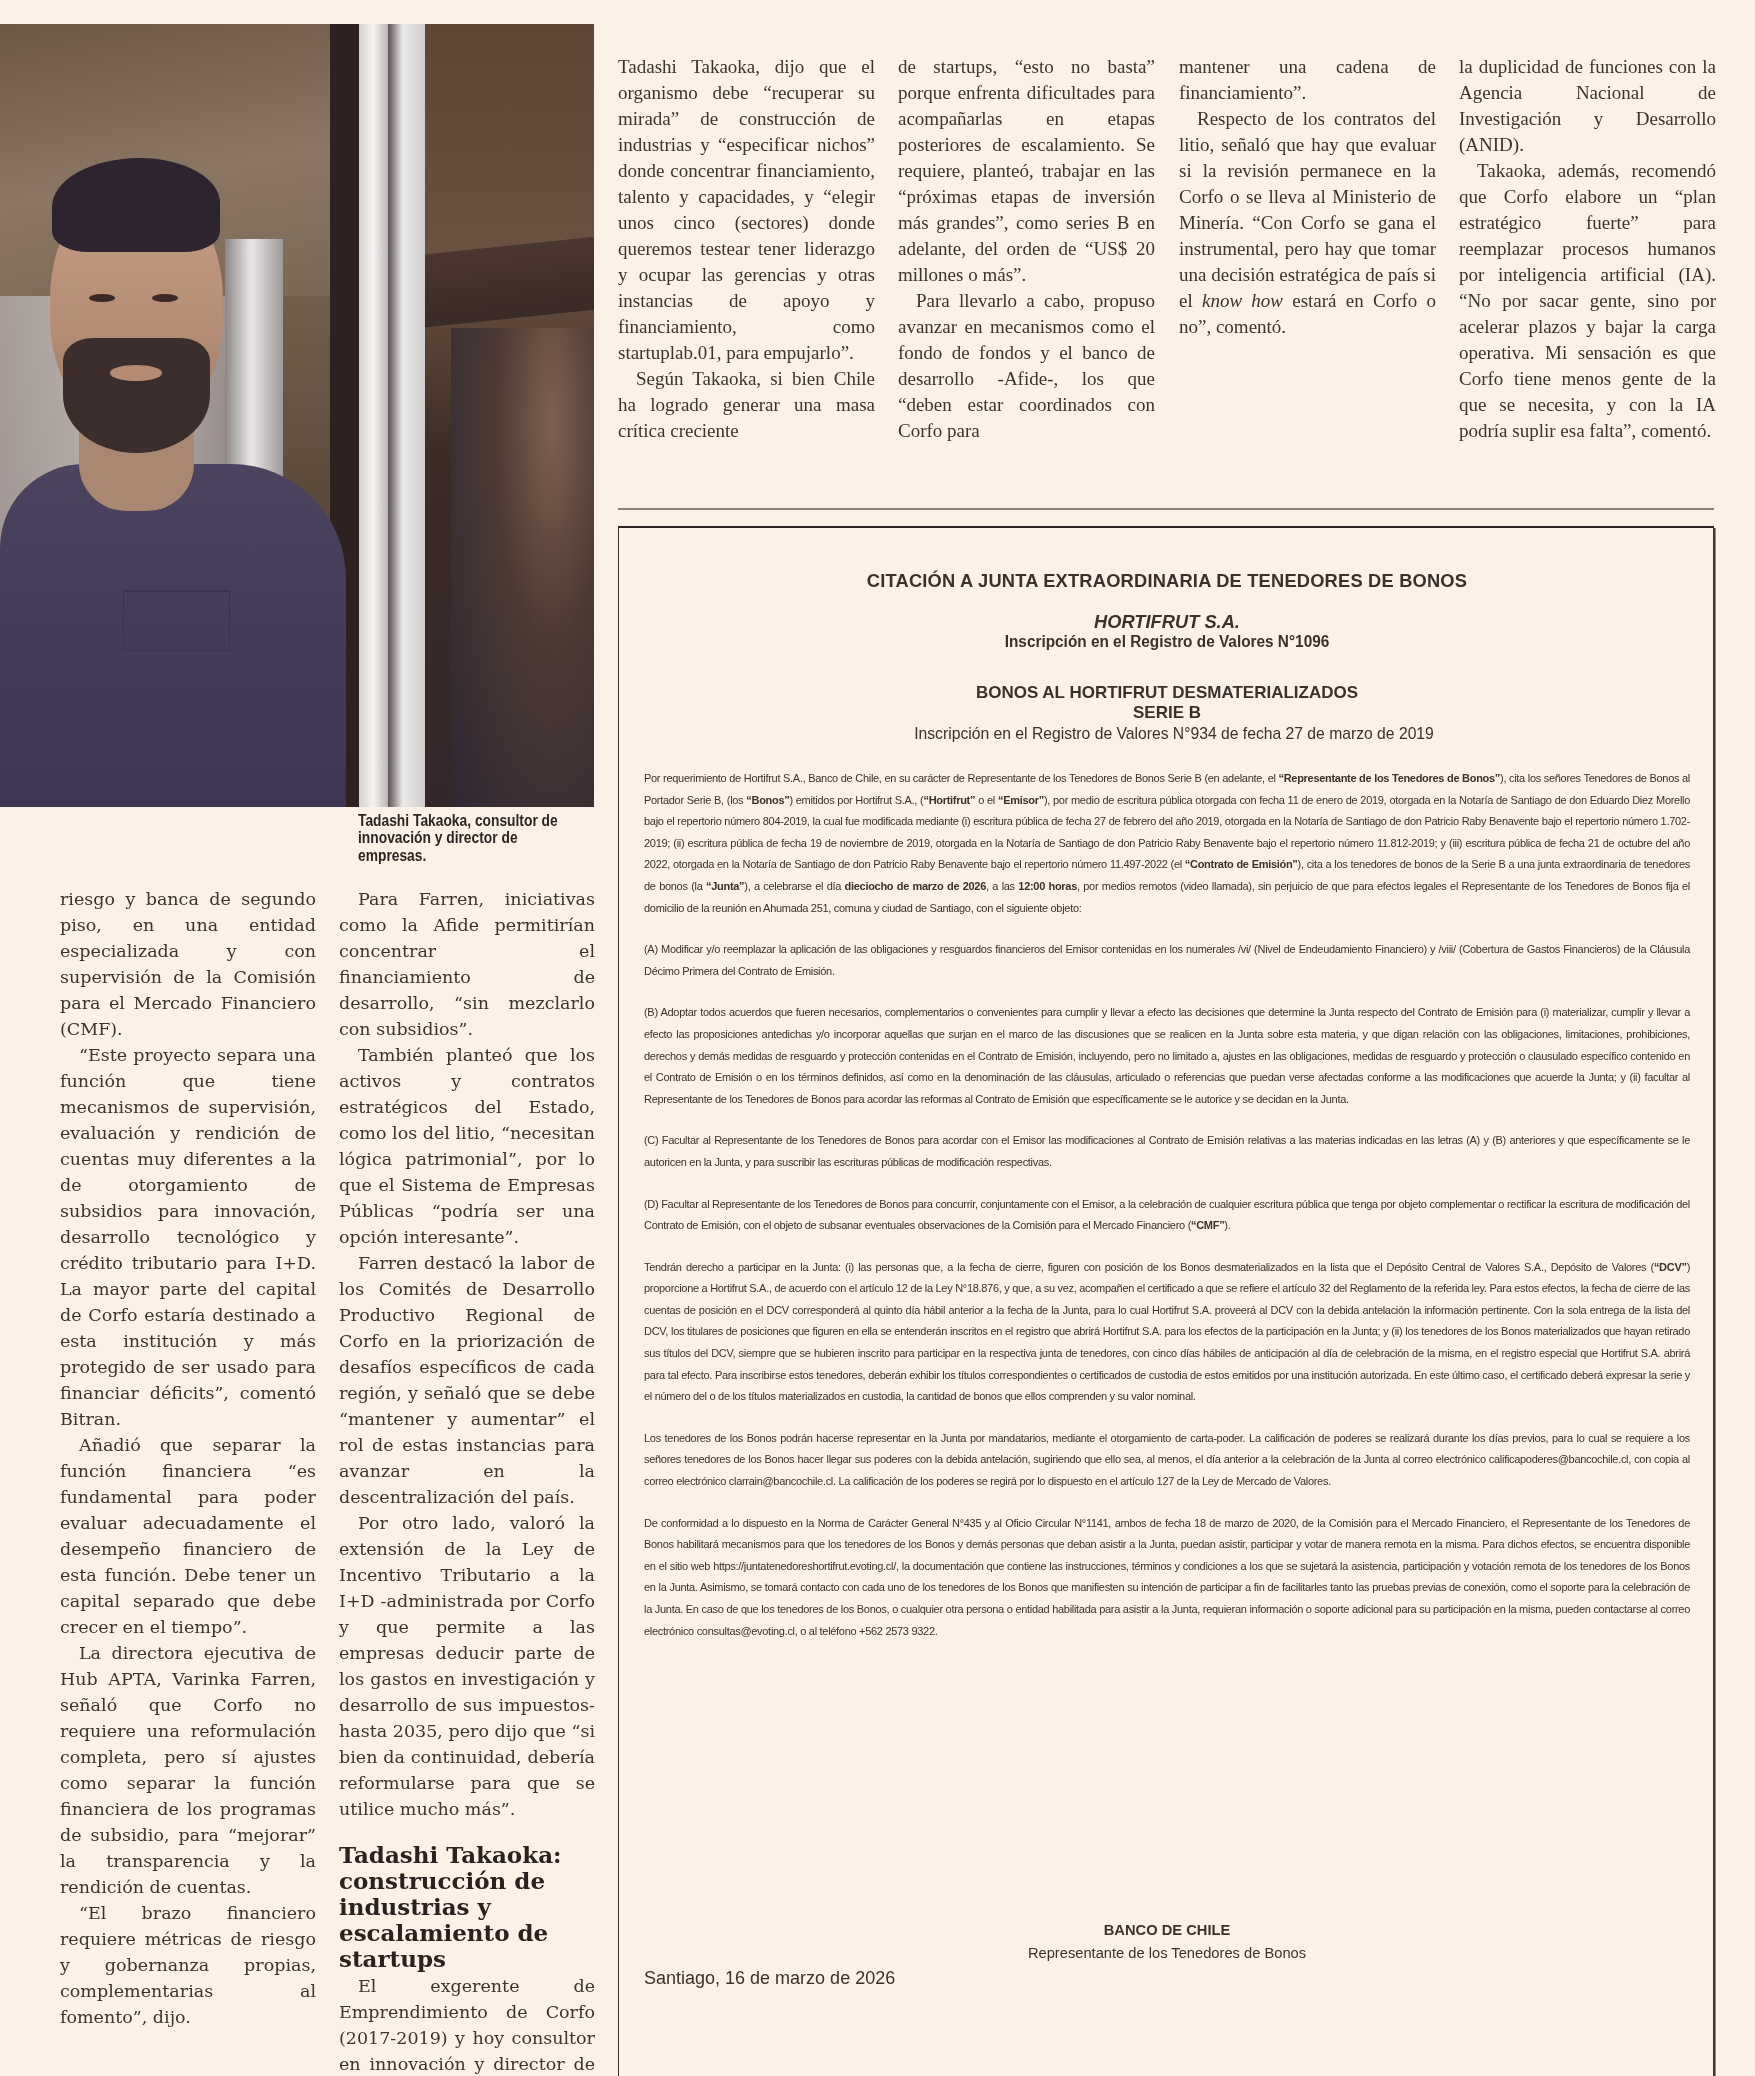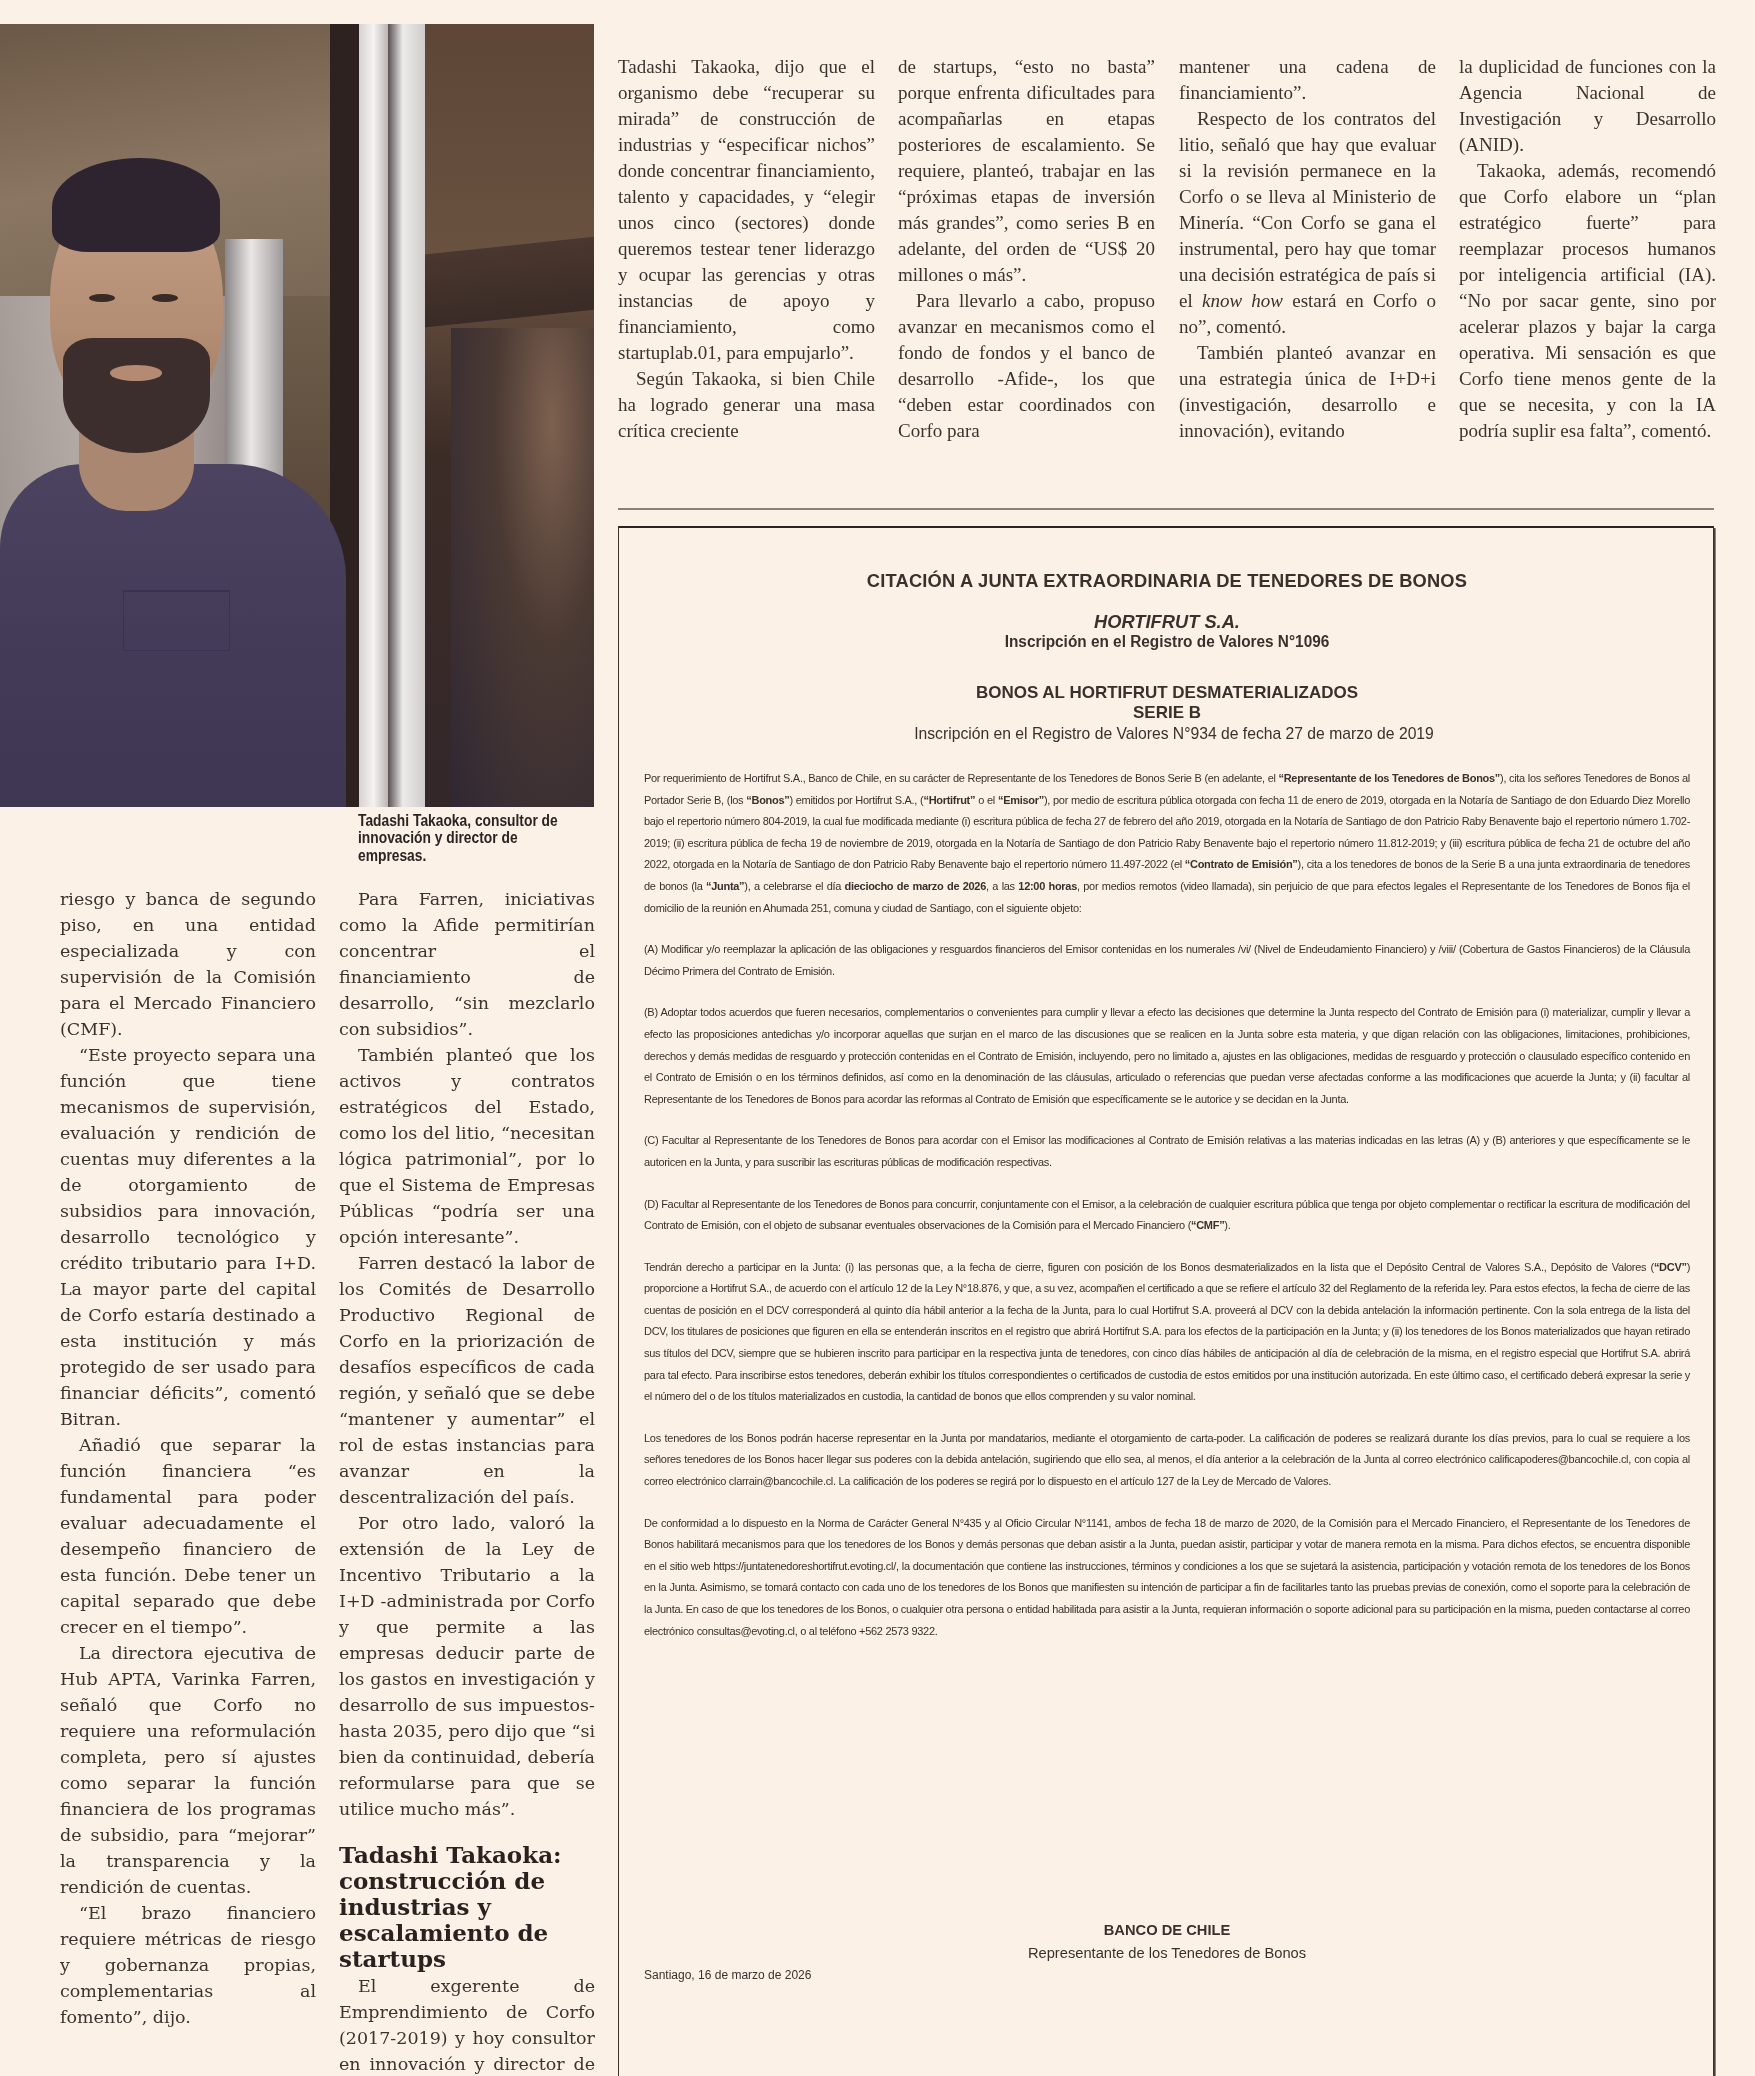--- a/index.html
+++ b/index.html
@@ -95,21 +95,21 @@
   .n-company { position:absolute; top: 83px; left:0; width:100%; text-align:center; font-weight:bold; font-size:18.3px;font-style:italic; }
   .n-reg1 { position:absolute; top: 105px; left:0; width:100%; text-align:center; font-size:16px; font-weight:bold; transform: scaleX(.96); }
   .n-bonds { position:absolute; top: 155px; left:0; width:100%; text-align:center; font-weight:bold; font-size:17px; }
   .n-serie { position:absolute; top: 175px; left:0; width:100%; text-align:center; font-weight:bold; font-size:17px; }
   .n-reg2 { position:absolute; top: 197px; left:7px; width:100%; text-align:center; font-size:15.7px; }
   .n-body { position:absolute; top: 240px; left:0; width:100%;
     font-size: 11px; line-height: 21.6px; text-align: justify; letter-spacing: -0.3px; }
   .n-body p { margin: 0 0 20px 0; }
   .n-sign-bank { position:absolute; top: 1394px; left:0; width:100%; text-align:center; font-weight:bold; font-size:14.7px; }
   .n-sign-role { position:absolute; top: 1417px; left:0; width:100%; text-align:center; font-size:14.7px; }
-  .n-date { position:absolute; top: 1440px; left:0; font-size:12px; }
+  .n-date { position:absolute; top: 1440px; left:0; font-size:18px; }
 </style>
 </head>
 <body>
 
 <div class="photo">
   <div class="ceiling"></div>
   <div class="wall-pane"></div>
   <div class="pillar"></div>
   <div class="right-pane"></div>
   <div class="reflection"></div>
@@ -133,21 +133,20 @@
   <p class="noindent">Tadashi Takaoka, dijo que el organismo debe “recuperar su mirada” de construcción de industrias y “especificar nichos” donde concentrar financiamiento, talento y capacidades, y “elegir unos cinco (sectores) donde queremos testear tener liderazgo y ocupar las gerencias y otras instancias de apoyo y financiamiento, como startuplab.01, para empujarlo”.</p>
   <p>Según Takaoka, si bien Chile ha logrado generar una masa crítica creciente</p>
 </div>
 <div class="col top-col c2">
   <p class="noindent">de startups, “esto no basta” porque enfrenta dificultades para acompañarlas en etapas posteriores de escalamiento. Se requiere, planteó, trabajar en las “próximas etapas de inversión más grandes”, como series B en adelante, del orden de “US$ 20 millones o más”.</p>
   <p>Para llevarlo a cabo, propuso avanzar en mecanismos como el fondo de fondos y el banco de desarrollo -Afide-, los que “deben estar coordinados con Corfo para</p>
 </div>
 <div class="col top-col c3">
   <p class="noindent">mantener una cadena de financiamiento”.</p>
   <p><span>Respecto de los contratos del litio, señaló que hay que evaluar si la revisión permanece en la Corfo o se lleva al Ministerio de Minería. “Con Corfo se gana el instrumental, pero hay que tomar una decisión estratégica de país si el</span> <em>know how</em> <span>estará en Corfo o no”, comentó.</span></p>
-  <p>También planteó avanzar en una estrategia única de I+D+i (investigación, desarrollo e innovación), evitando</p>
 </div>
 <div class="col top-col c4">
   <p class="noindent">la duplicidad de funciones con la Agencia Nacional de Investigación y Desarrollo (ANID).</p>
   <p>Takaoka, además, recomendó que Corfo elabore un “plan estratégico fuerte” para reemplazar procesos humanos por inteligencia artificial (IA). “No por sacar gente, sino por acelerar plazos y bajar la carga operativa. Mi sensación es que Corfo tiene menos gente de la que se necesita, y con la IA podría suplir esa falta”, comentó.</p>
 </div>
 
 <div class="rule-top"></div>
 
 <div class="col bottom-col b1">
   <p class="noindent">riesgo y banca de segundo piso, en una entidad especializada y con supervisión de la Comisión para el Mercado Financiero (CMF).</p>

